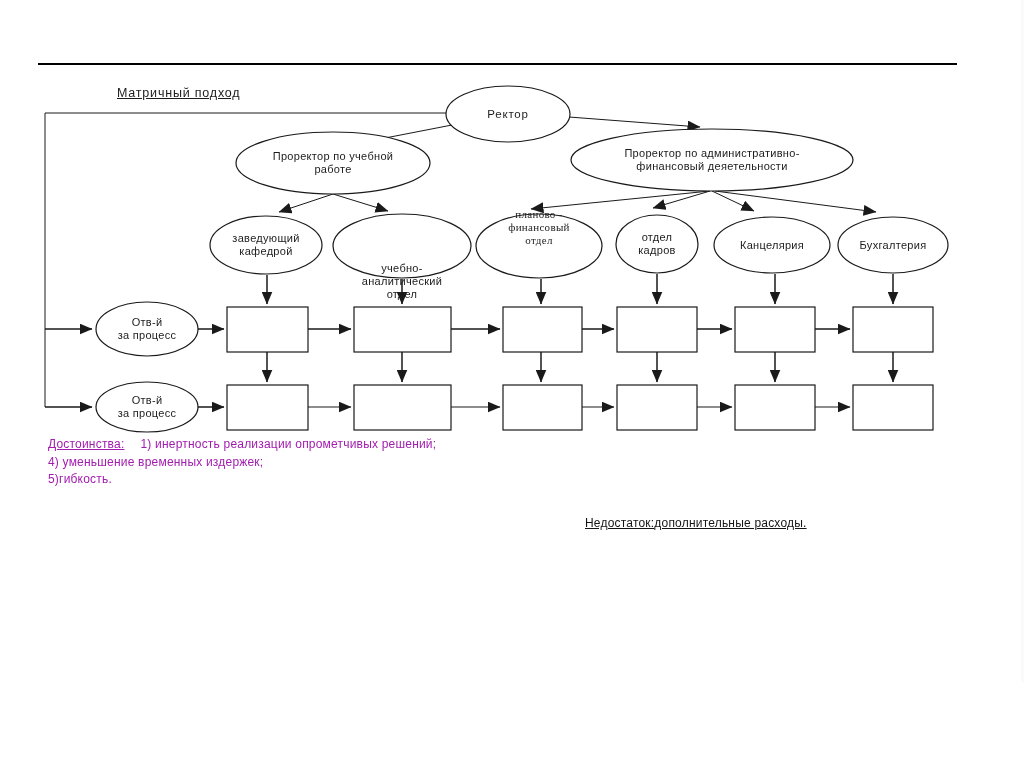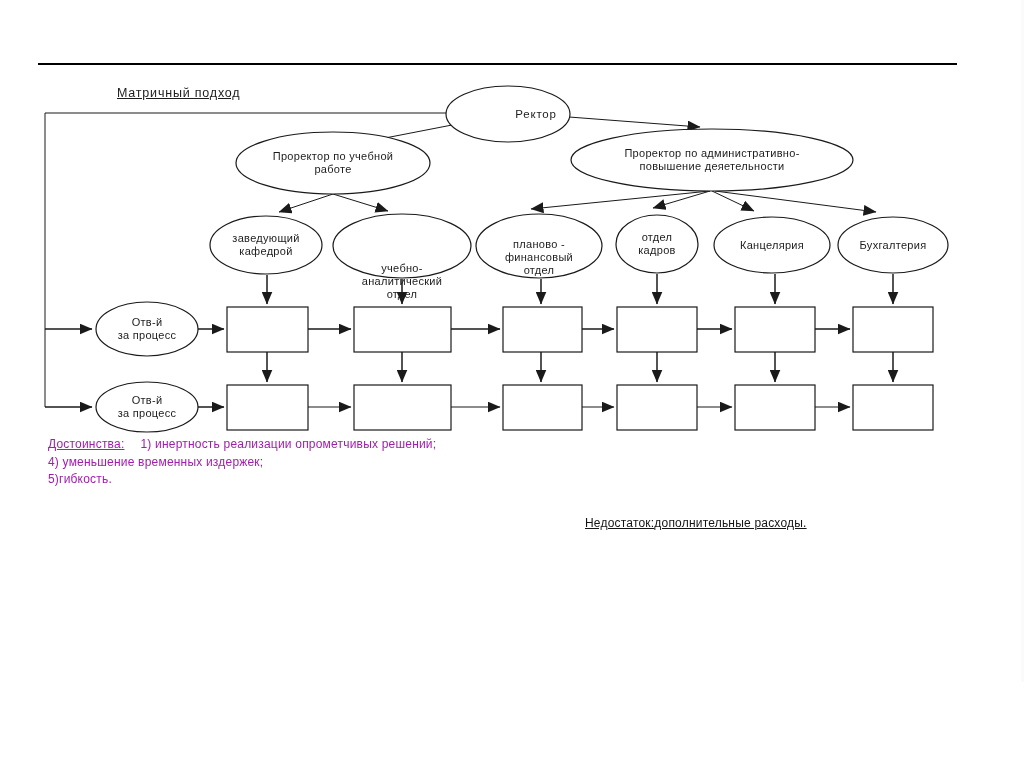--- a/index.html
+++ b/index.html
@@ -118,31 +118,31 @@
     <rect class="shape" x="227" y="385" width="81" height="45"></rect>
     <rect class="shape" x="354" y="385" width="97" height="45"></rect>
     <rect class="shape" x="503" y="385" width="79" height="45"></rect>
     <rect class="shape" x="617" y="385" width="80" height="45"></rect>
     <rect class="shape" x="735" y="385" width="80" height="45"></rect>
     <rect class="shape" x="853" y="385" width="80" height="45"></rect>
   </svg>
 
   <div class="diagram-title">Матричный подход</div>
 
-  <div class="node-label" style="left:448px;top:108px;width:120px;font-size:11.5px;letter-spacing:0.8px;padding-left:28px;">Ректор</div>
+  <div class="node-label" style="left:448px;top:108px;width:120px;font-size:11.5px;letter-spacing:0.8px;">Ректор</div>
   <div class="node-label" style="left:243px;top:150px;width:180px;">Проректор по учебной
 работе</div>
   <div class="node-label" style="left:584px;top:147px;width:256px;">Проректор по административно-
-повышение деяетельности</div>
+финансовый деяетельности</div>
   <div class="node-label" style="left:211px;top:232px;width:110px;">заведующий
 кафедрой</div>
   <div class="node-label" style="left:342px;top:226px;width:120px;margin-top:36px;">учебно-
 аналитический
 отдел</div>
-  <div class="node-label" style="left:484px;top:238px;width:110px;">планово -
+  <div class="node-label" style="left:484px;top:208px;width:110px;font-family:Liberation Serif, serif;">планово -
 финансовый
 отдел</div>
   <div class="node-label" style="left:617px;top:231px;width:80px;">отдел
 кадров</div>
   <div class="node-label" style="left:717px;top:239px;width:110px;">Канцелярия</div>
   <div class="node-label" style="left:838px;top:239px;width:110px;">Бухгалтерия</div>
   <div class="node-label" style="left:102px;top:316px;width:90px;">Отв-й
 за процесс</div>
   <div class="node-label" style="left:102px;top:394px;width:90px;">Отв-й
 за процесс</div>

